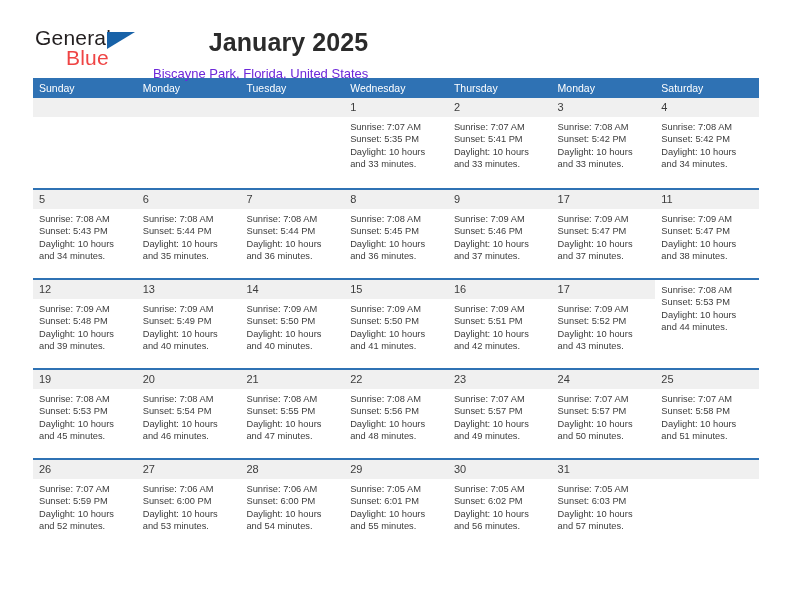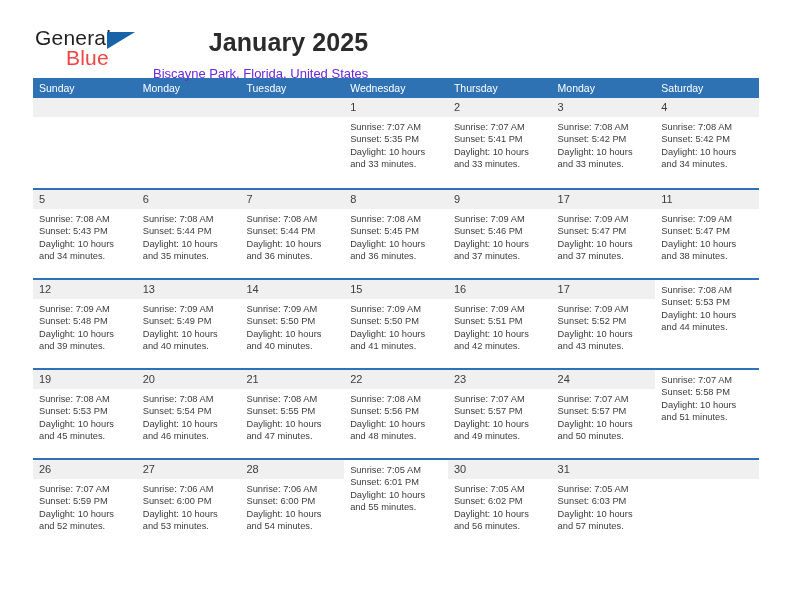--- a/index.html
+++ b/index.html
@@ -436,20 +436,23 @@
               <span class="day-num">24</span>
             </div>
             <div class="day-body">
               <div>Sunrise: 7:07 AM</div>
               <div>Sunset: 5:57 PM</div>
               <div>Daylight: 10 hours</div>
               <div>and 50 minutes.</div>
             </div>
           </div>
           <div class="day">
+            <div class="day-num-band">
+              <span class="day-num">25</span>
+            </div>
             <div class="day-body">
               <div>Sunrise: 7:07 AM</div>
               <div>Sunset: 5:58 PM</div>
               <div>Daylight: 10 hours</div>
               <div>and 51 minutes.</div>
             </div>
           </div>
         </div>
         <div class="week">
           <div class="day">
@@ -479,20 +482,23 @@
               <span class="day-num">28</span>
             </div>
             <div class="day-body">
               <div>Sunrise: 7:06 AM</div>
               <div>Sunset: 6:00 PM</div>
               <div>Daylight: 10 hours</div>
               <div>and 54 minutes.</div>
             </div>
           </div>
           <div class="day">
+            <div class="day-num-band">
+              <span class="day-num">29</span>
+            </div>
             <div class="day-body">
               <div>Sunrise: 7:05 AM</div>
               <div>Sunset: 6:01 PM</div>
               <div>Daylight: 10 hours</div>
               <div>and 55 minutes.</div>
             </div>
           </div>
           <div class="day">
             <div class="day-num-band">
               <span class="day-num">30</span>

